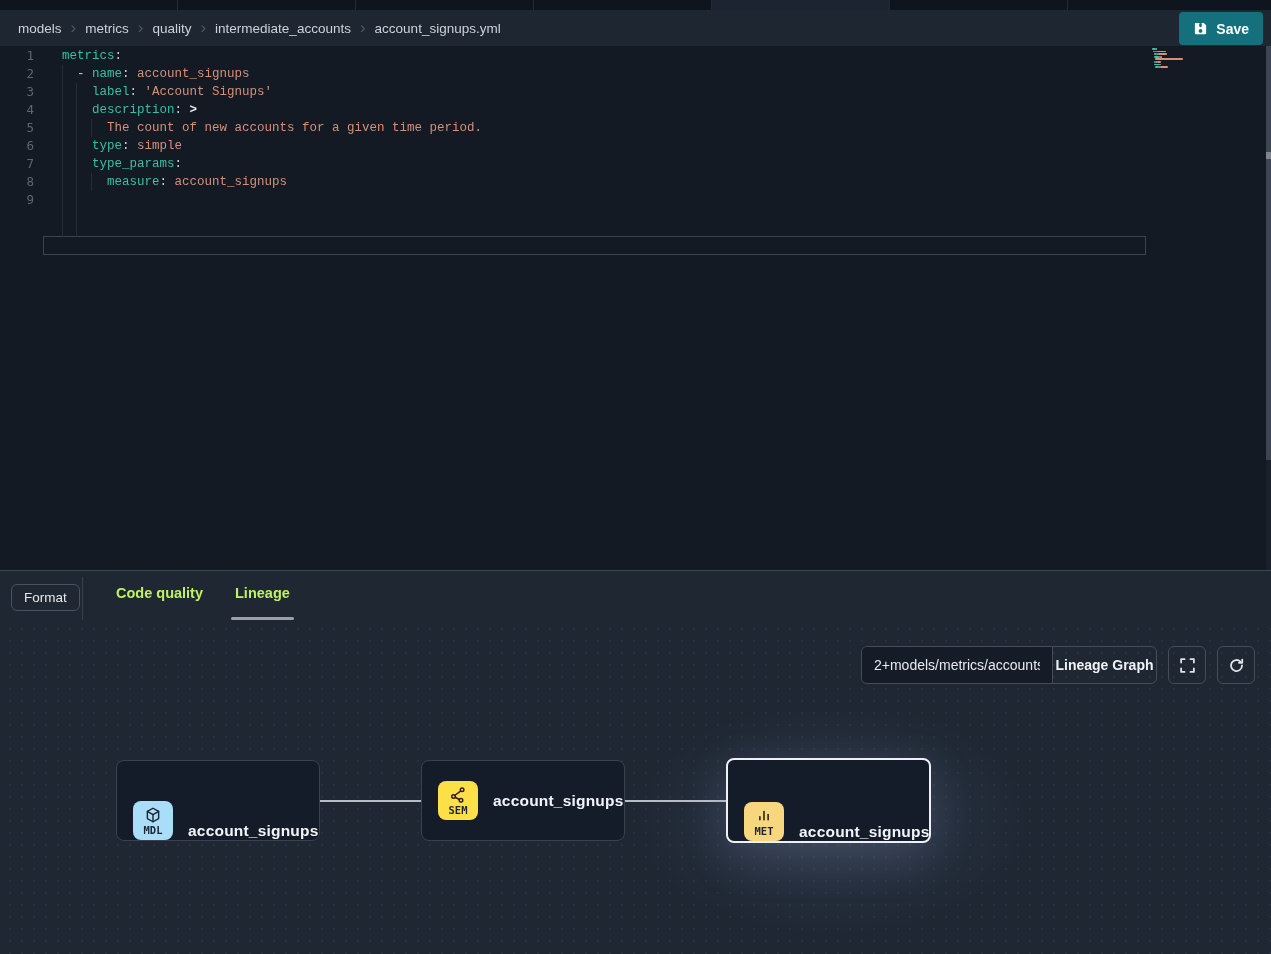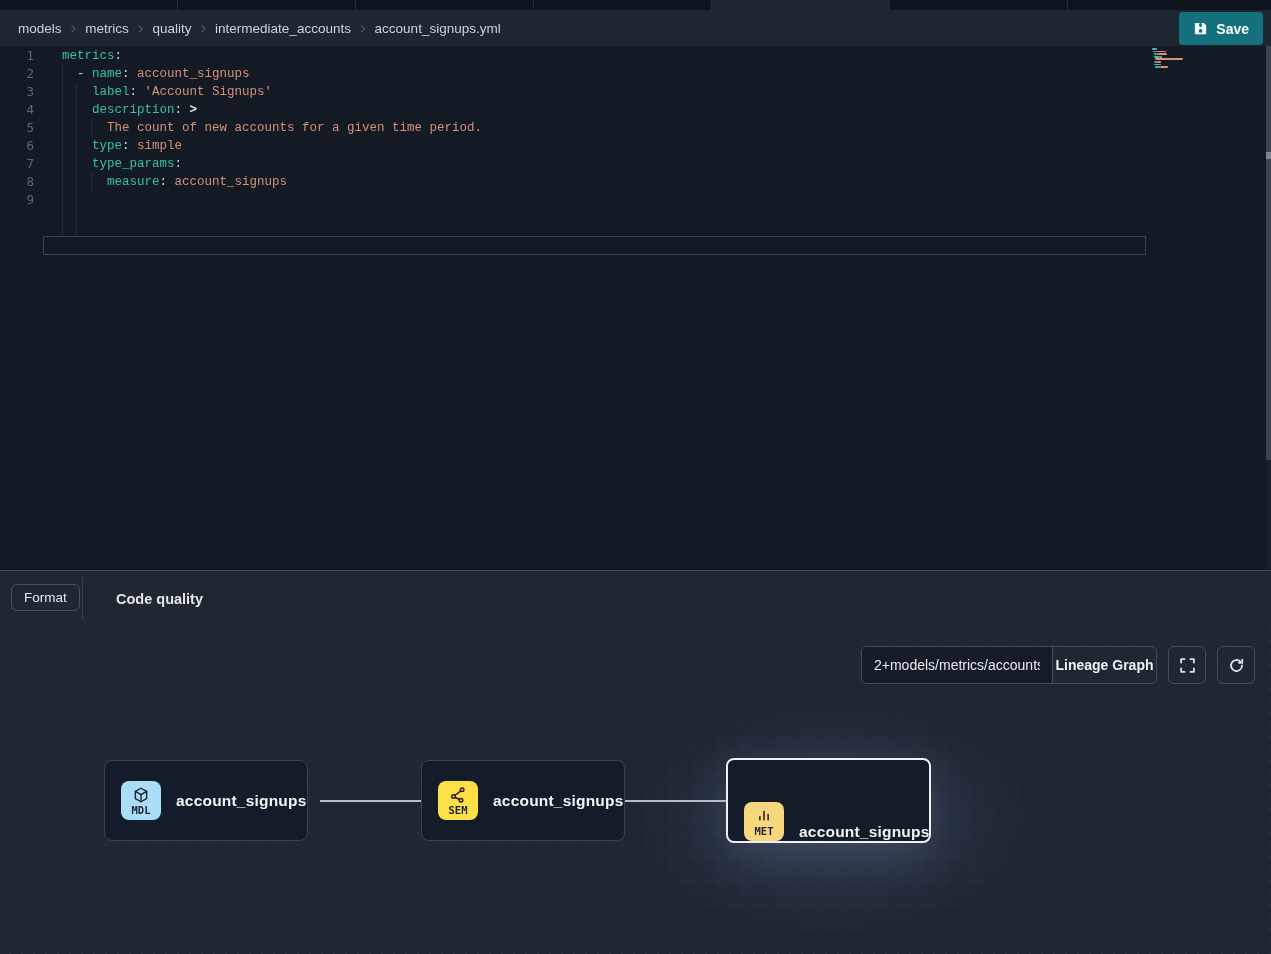--- a/index.html
+++ b/index.html
@@ -47,22 +47,22 @@
   .scroll-notch { position:absolute; right:0; top:106px; width:5px; height:7px; background:#7e8591; }
 
   
   .panel { position:absolute; left:0; top:570px; width:1271px; height:384px;
     background:#1f2733; border-top:1px solid #3f4654; }
   .fmt-btn { position:absolute; left:11px; top:13px; height:27px; padding:0 12px;
     background:transparent; border:1px solid #4a5160; border-radius:6px;
     color:#e6e8ec; font-size:13.5px; cursor:pointer; font-family:inherit; }
   .fmt-divider { position:absolute; left:82px; top:6px; width:1px; height:43px; background:#39404d; }
   .ptabs { position:absolute; left:100px; top:0; height:56px; display:flex; }
-  .ptab { position:relative; padding:0 16px; height:56px; display:flex; align-items:center;
-    color:#e5e5e5; font-size:14.5px; font-weight:700; cursor:pointer; background:none; border:none; font-family:inherit; }
+  .ptab { position:relative; padding:14px 16px; height:56px; display:flex; 
+    color:#bef264; font-size:14.5px; font-weight:700; cursor:pointer; background:none; border:none; font-family:inherit; }
   .ptab .underline { position:absolute; left:12px; right:12px; bottom:7px; height:3px;
     background:#9aa1ac; border-radius:2px; display:none; }
   .ptab.active .underline { display:block; }
 
   
   .canvas { position:absolute; left:0; top:56px; width:1271px; height:328px;
     background-image:radial-gradient(circle, #273040 0.8px, transparent 0.9px);
     background-size:12px 12px; background-position:4px 8px; }
   .controls { position:absolute; right:16px; top:19px; display:flex; align-items:stretch; }
   .selector-group { display:flex; height:38px; border:1px solid #454d5b; border-radius:6px; overflow:hidden; }
@@ -203,20 +203,24 @@
     </div>
   </div>
 
   <div class="panel">
     <button class="fmt-btn">Format</button>
     <div class="fmt-divider"></div>
     <div class="ptabs" id="ptabs">
         <button class="ptab">
           <span>Code quality</span>
         </button>
+        <button class="ptab active">
+          <span>Lineage</span>
+          <span class="underline"></span>
+        </button>
       </div>
 
     <div class="canvas">
       <div class="controls">
         <div class="selector-group">
           <input class="selector-input" type="text" value="2+models/metrics/accounts/" style="">
           <button class="update-btn">Lineage Graph</button>
         </div>
         <button class="sq-btn">
           <span style="display:flex;">
@@ -235,21 +239,21 @@
               <polyline points="13.4,2.4 13.4,5.5 10.3,5.5"></polyline>
             </svg>
           </span>
         </button>
       </div>
 
       <div class="glow"></div>
       <div class="edge" style="left:320px; top:173px; width:102px;"></div>
       <div class="edge" style="left:625px; top:173px; width:102px;"></div>
       <div id="nodes">
-          <div class="node" style="left: 104px; top: 133px;">
+          <div class="node" style="left: 116px; top: 133px; align-items: flex-end;">
             <div class="badge" style="background: rgb(169, 221, 248);">
               <span style="display: flex;">
                 <svg width="18" height="18" viewBox="0 0 24 24" fill="none" stroke="#1d2433" stroke-width="1.9" stroke-linecap="round" stroke-linejoin="round">
                   <path d="M12 3l7.5 4.3v9.4L12 21l-7.5-4.3V7.3z"></path>
                   <path d="M4.5 7.3L12 11.6l7.5-4.3"></path>
                   <path d="M12 11.6V21"></path>
                 </svg>
               </span>
               <span class="btxt">MDL</span>
             </div>

